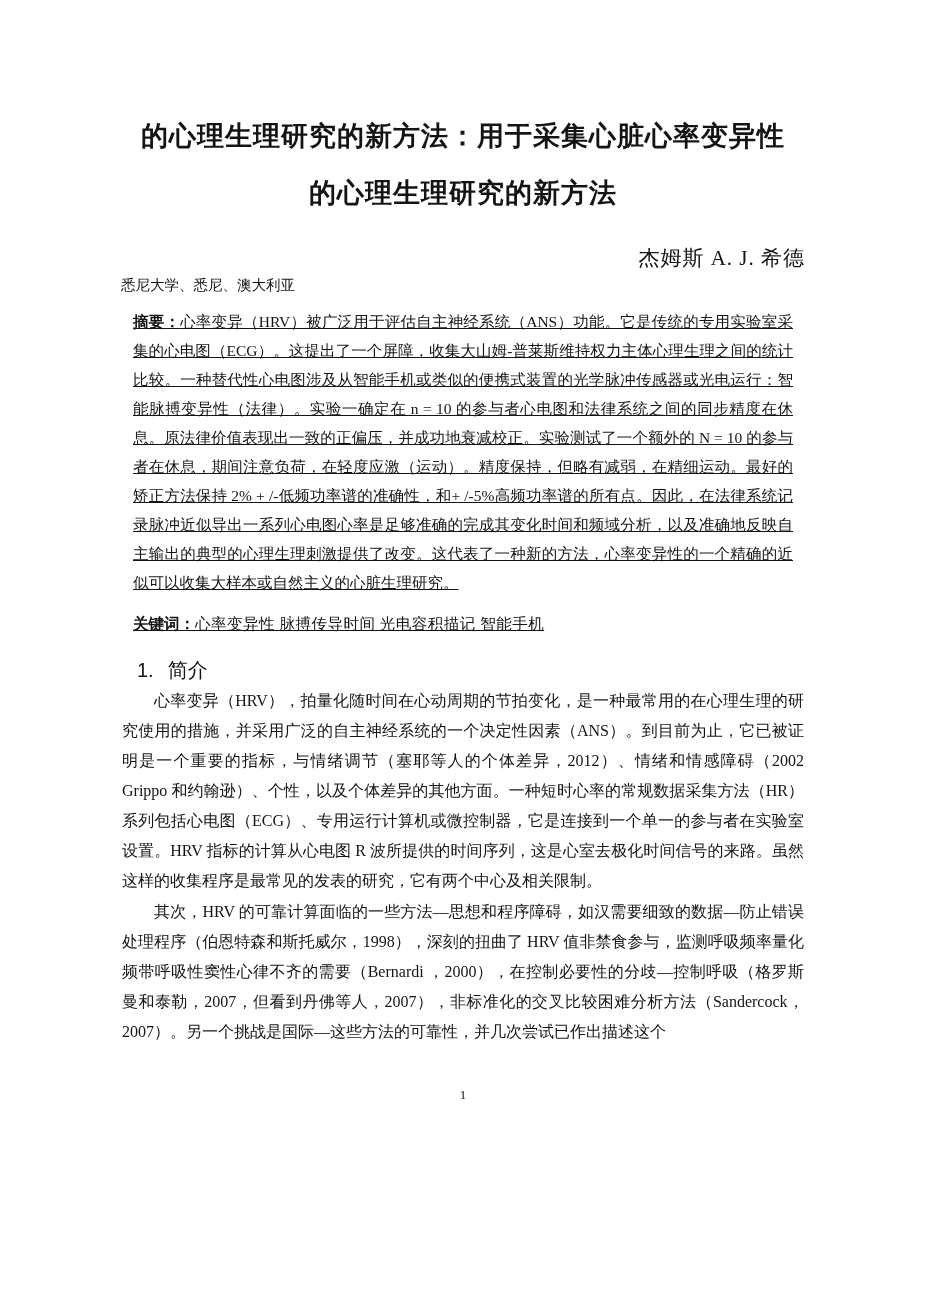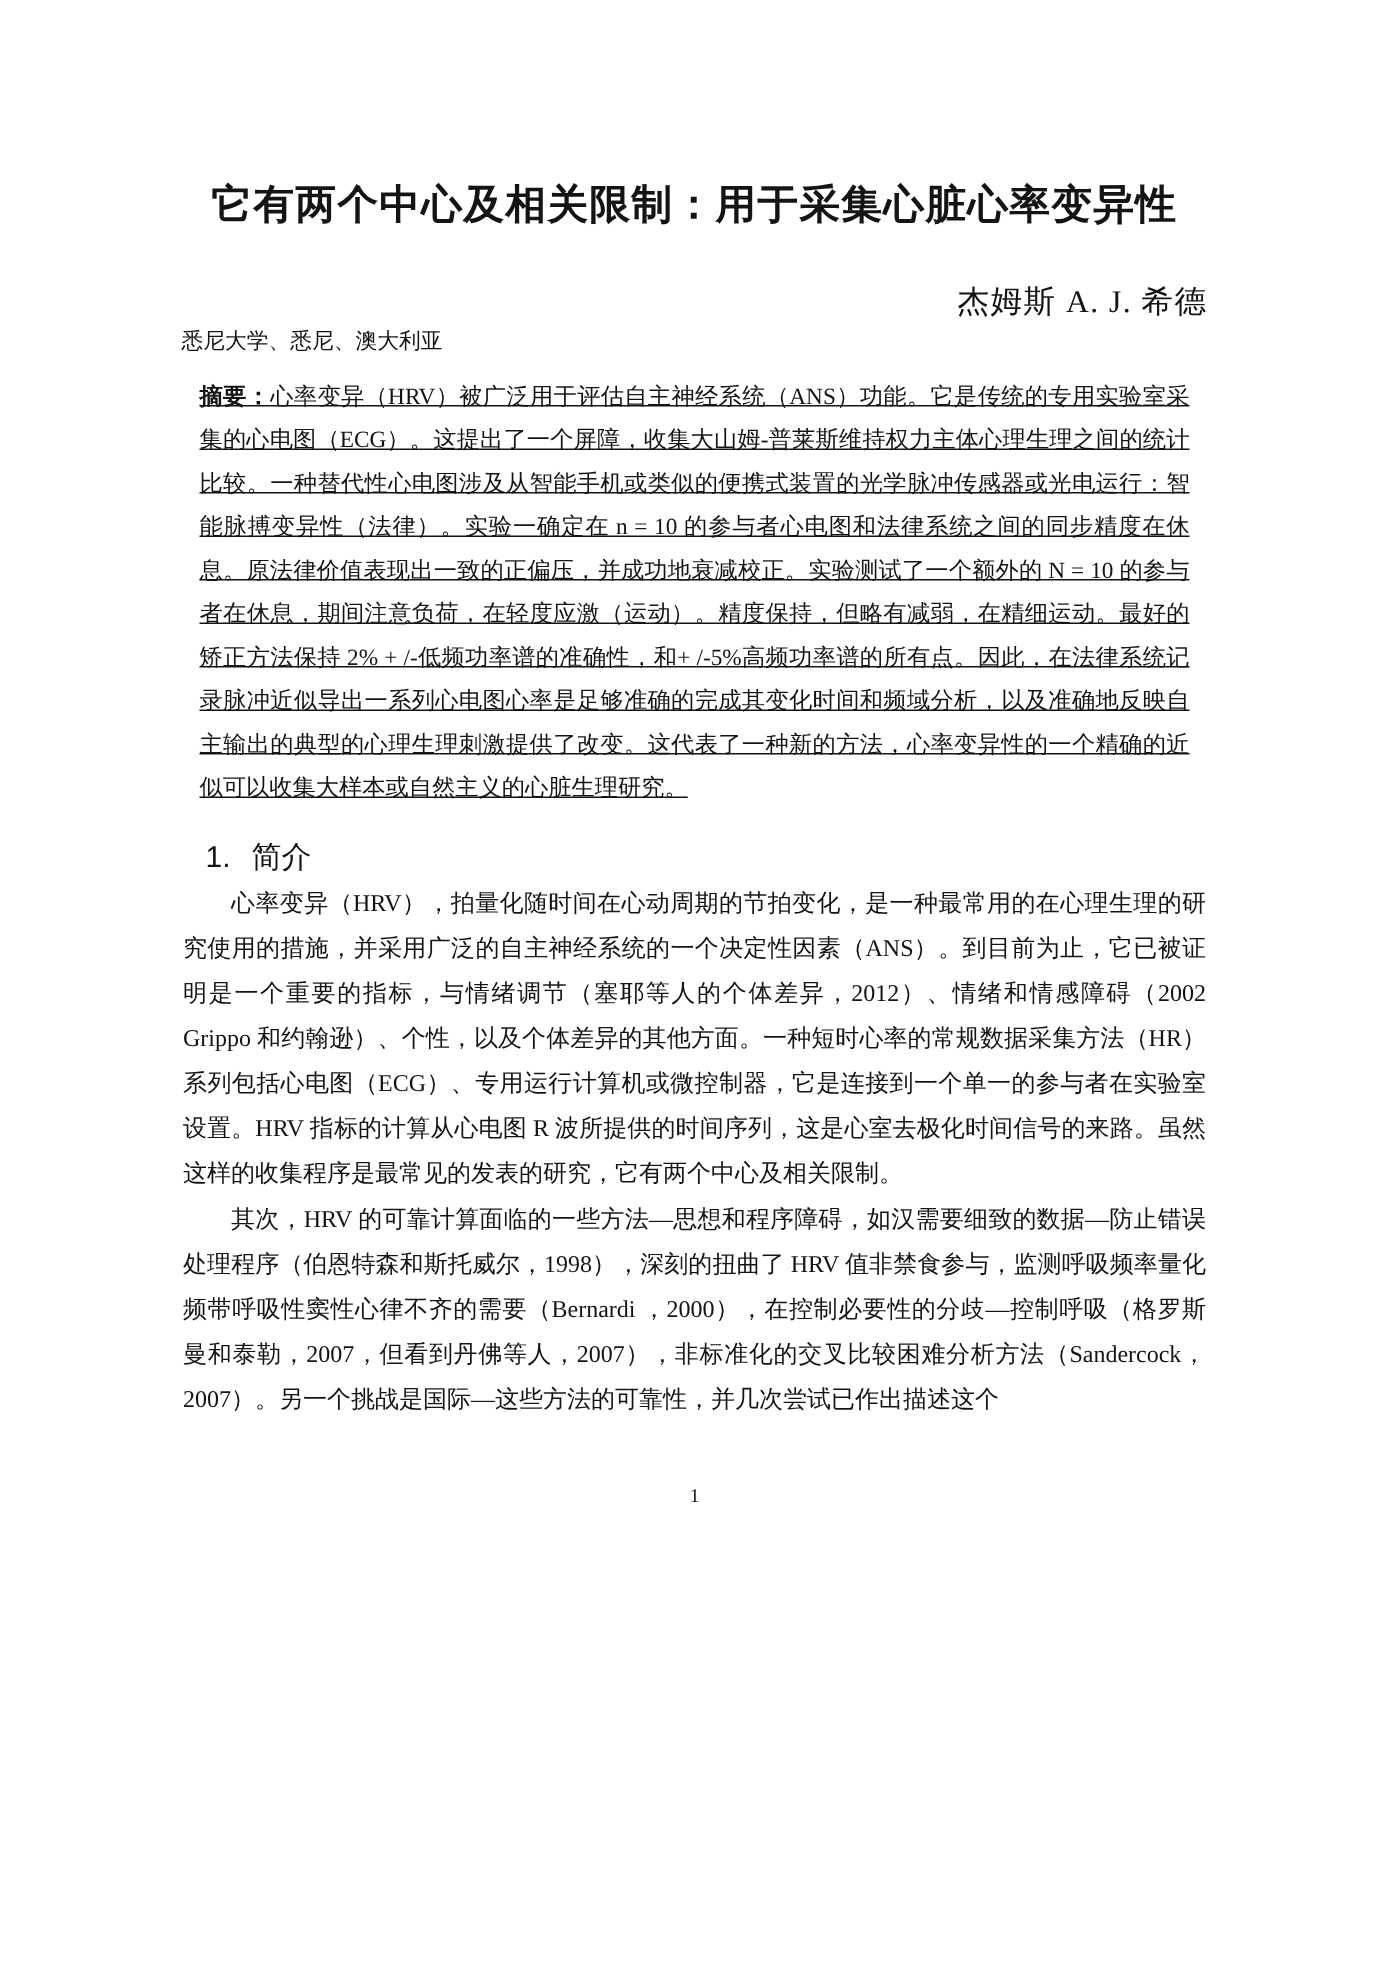--- a/index.html
+++ b/index.html
@@ -93,29 +93,31 @@
     line-height: 16px;
   }
 </style>
 </head>
 <body>
 
 <div class="page">
   <div class="content">
 
     <div class="doc-title">
-      <div>它有两个中心及相关限制：用于采集心脏心率变异性</div>
+      <div>的心理生理研究的新方法：用于采集心脏心率变异性</div>
+      <div>的心理生理研究的新方法</div>
     </div>
 
     <div class="author">杰姆斯 A. J. 希德</div>
 
     <div class="affiliation">悉尼大学、悉尼、澳大利亚</div>
 
     <div class="abstract">
       <p><span class="inline-label">摘要：</span><span>心率变异（HRV）被广泛用于评估自主神经系统（ANS）功能。它是传统的专用实验室采集的心电图（ECG）。这提出了一个屏障，收集大山姆-普莱斯维持权力主体心理生理之间的统计比较。一种替代性心电图涉及从智能手机或类似的便携式装置的光学脉冲传感器或光电运行：智能脉搏变异性（法律）。实验一确定在 n = 10 的参与者心电图和法律系统之间的同步精度在休息。原法律价值表现出一致的正偏压，并成功地衰减校正。实验测试了一个额外的 N = 10 的参与者在休息，期间注意负荷，在轻度应激（运动）。精度保持，但略有减弱，在精细运动。最好的矫正方法保持 2% + /-低频功率谱的准确性，和+ /-5%高频功率谱的所有点。因此，在法律系统记录脉冲近似导出一系列心电图心率是足够准确的完成其变化时间和频域分析，以及准确地反映自主输出的典型的心理生理刺激提供了改变。这代表了一种新的方法，心率变异性的一个精确的近似可以收集大样本或自然主义的心脏生理研究。</span></p>
+      <p class="keywords"><span class="inline-label">关键词：</span><span class="kw-text">心率变异性 脉搏传导时间 光电容积描记 智能手机</span></p>
     </div>
 
     <div class="section-heading">
       <span class="sec-num">1.</span><span>简介</span>
     </div>
 
     <p class="body-para">心率变异（HRV），拍量化随时间在心动周期的节拍变化，是一种最常用的在心理生理的研究使用的措施，并采用广泛的自主神经系统的一个决定性因素（ANS）。到目前为止，它已被证明是一个重要的指标，与情绪调节（塞耶等人的个体差异，2012）、情绪和情感障碍（2002 Grippo 和约翰逊）、个性，以及个体差异的其他方面。一种短时心率的常规数据采集方法（HR）系列包括心电图（ECG）、专用运行计算机或微控制器，它是连接到一个单一的参与者在实验室设置。HRV 指标的计算从心电图 R 波所提供的时间序列，这是心室去极化时间信号的来路。虽然这样的收集程序是最常见的发表的研究，它有两个中心及相关限制。</p>
     <p class="body-para">其次，HRV 的可靠计算面临的一些方法—思想和程序障碍，如汉需要细致的数据—防止错误处理程序（伯恩特森和斯托威尔，1998），深刻的扭曲了 HRV 值非禁食参与，监测呼吸频率量化频带呼吸性窦性心律不齐的需要（Bernardi ，2000），在控制必要性的分歧—控制呼吸（格罗斯曼和泰勒，2007，但看到丹佛等人，2007），非标准化的交叉比较困难分析方法（Sandercock，2007）。另一个挑战是国际—这些方法的可靠性，并几次尝试已作出描述这个</p>
 
     <div class="page-number">1</div>

